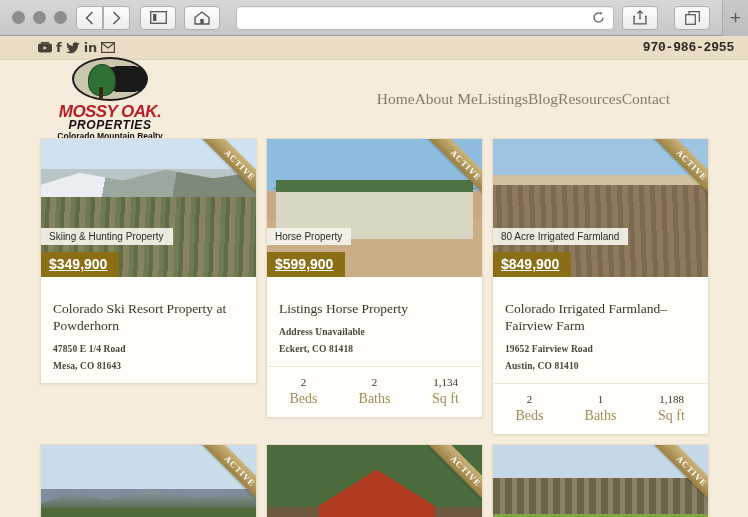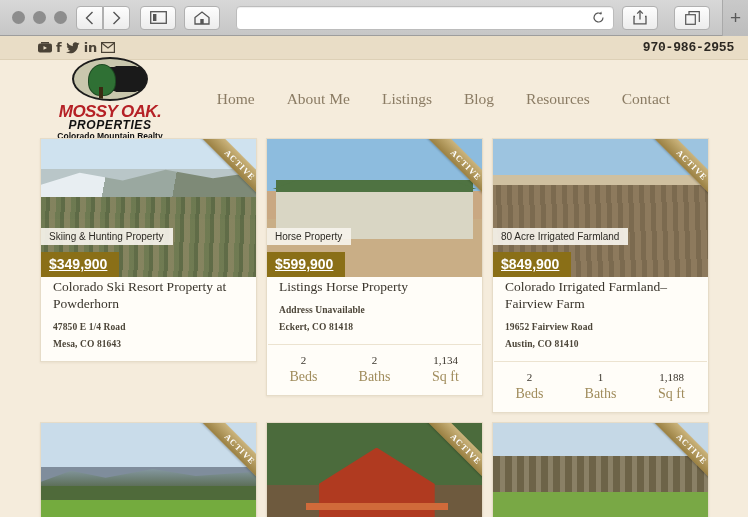--- a/index.html
+++ b/index.html
@@ -105,21 +105,21 @@
     box-shadow: 0 0 0 1px #1d4a22;
   }
   .logo-oval::before {
     content: ""; position: absolute; left: 25px; top: 28px;
     width: 4px; height: 14px; background: #3b2a12; z-index: 2;
   }
   .logo-mossy { font-size: 17px; font-weight: bold; font-style: italic; color: #b52025; letter-spacing: -0.6px; font-family: "Liberation Sans", sans-serif; }
   .logo-props { font-size: 12px; font-weight: bold; font-style: italic; color: #111; letter-spacing: 0.6px; font-family: "Liberation Sans", sans-serif; margin-top: -1px; }
   .logo-sub { font-size: 8.5px; font-weight: bold; color: #111; font-family: "Liberation Sans", sans-serif; margin-top: 1px; }
 
-  .nav { margin-left: auto; display: flex; gap: 32px; padding-right: 48px; justify-content: center; }
+  .nav { margin-left: auto; display: flex; padding-right: 48px; justify-content: center; }
   .nav a {
     font-size: 15.5px;
     color: #8a7b63;
     text-decoration: none;
     font-family: "Liberation Serif", serif;
   }
 
   
   .grid {
     display: grid;
@@ -202,21 +202,21 @@
   .price {
     position: absolute; left: 0; bottom: 0; z-index: 4;
     background: #8a6f17;
     color: #fff;
     font-family: "Liberation Sans", sans-serif;
     font-weight: bold;
     font-size: 14px;
     padding: 4px 12px 5px 8px;
     text-decoration: underline;
   }
-  .card-body { padding: 2px 12px 12px; }
+  .card-body { padding: 24px 12px 12px; }
   .card-title { font-size: 13.5px; color: #3a352c; line-height: 1.25; margin-bottom: 9px; }
   .card-addr { font-size: 9.5px; color: #4c4538; font-weight: bold; margin-bottom: 7px; letter-spacing: .1px; }
   .card-addr:last-child { margin-bottom: 0; }
   .specs {
     display: flex; border-top: 1px solid #ece3d0;
     margin: 0 1px; padding: 9px 0 10px;
   }
   .spec { flex: 1; text-align: center; }
   .spec-val { font-size: 11px; color: #3a352c; }
   .spec-lbl { font-size: 14px; color: #a08c5c; margin-top: 3px; }

